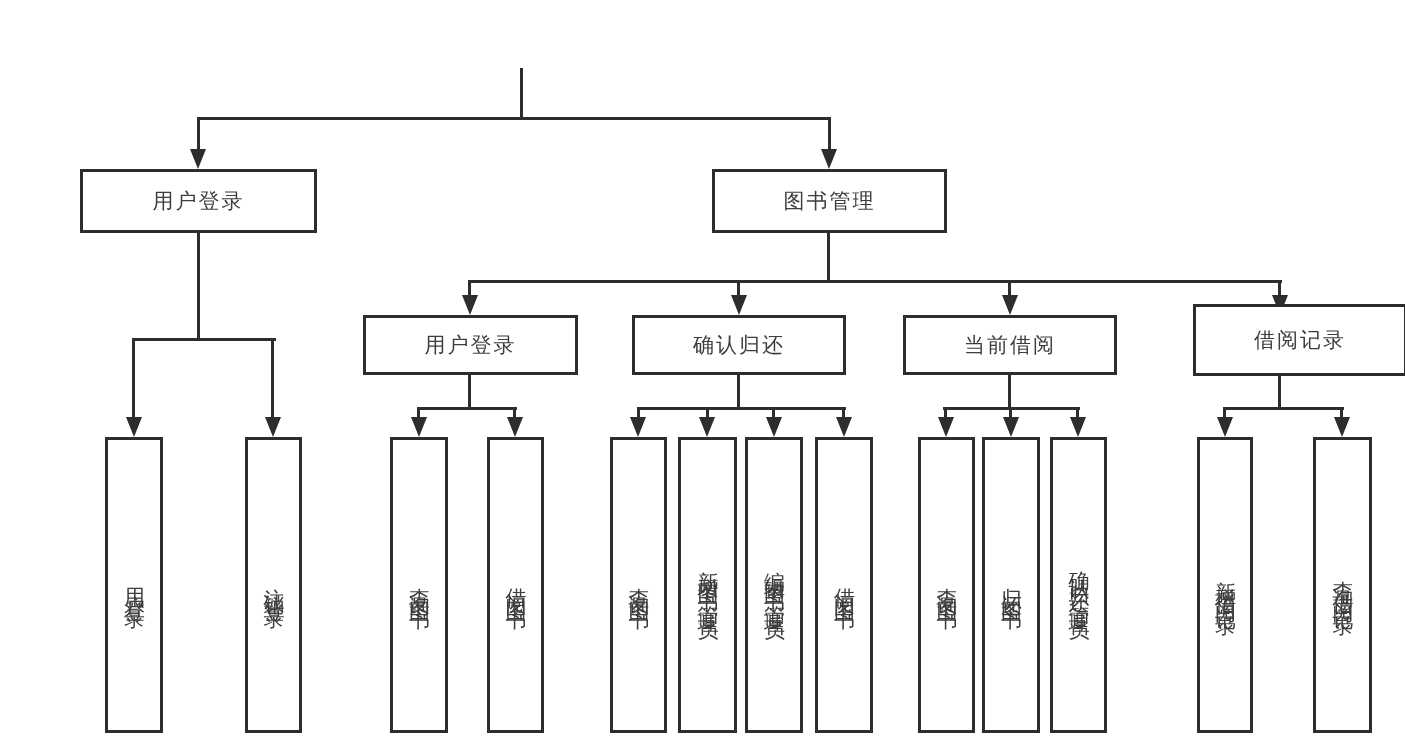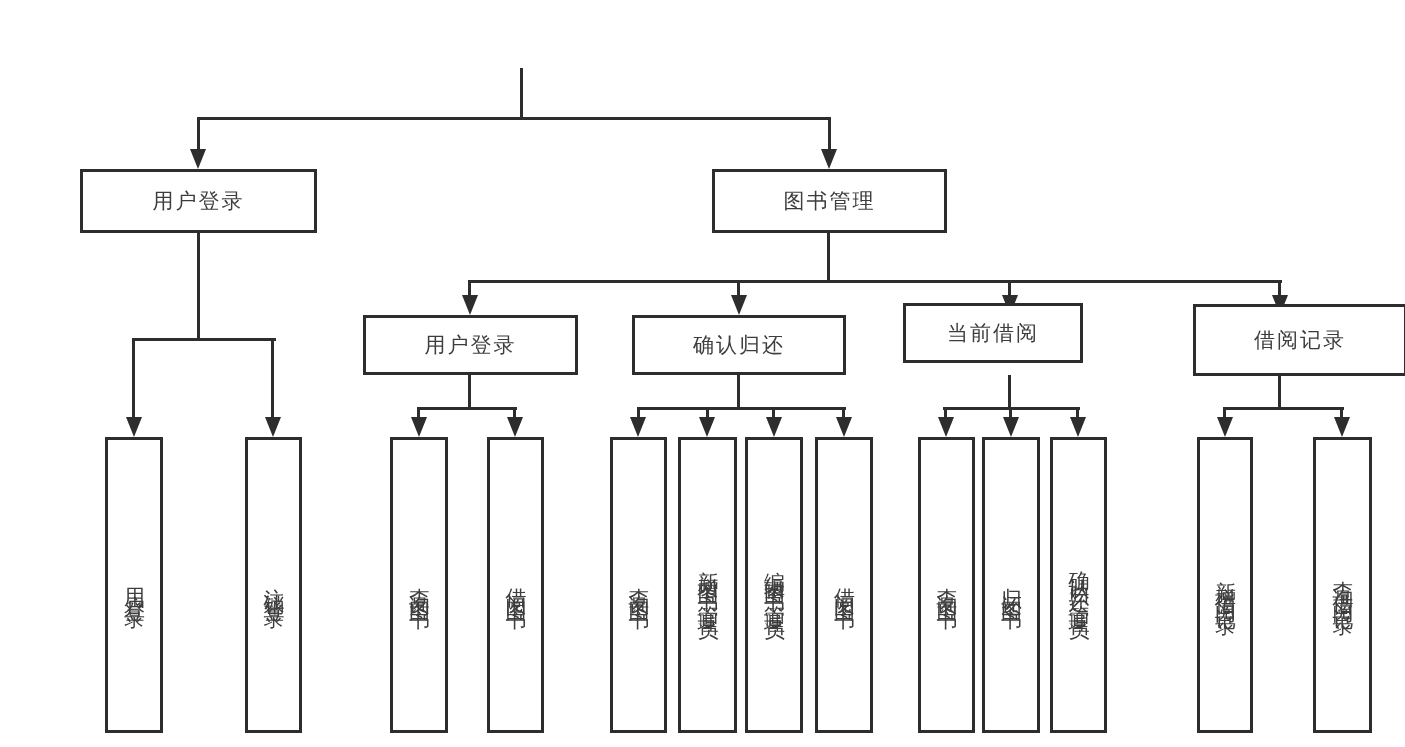--- a/index.html
+++ b/index.html
@@ -74,21 +74,21 @@
   <div class="ah" style="left:1002px;top:295px;"></div>
   <div class="vline" style="left:1278px;top:280px;height:17px;"></div>
   <div class="ah" style="left:1272px;top:295px;"></div>
 
   <div class="box" style="left:363px;top:315px;width:215px;height:60px;">
     <span>用户登录</span>
   </div>
   <div class="box" style="left:632px;top:315px;width:214px;height:60px;">
     <span>确认归还</span>
   </div>
-  <div class="box" style="left:903px;top:303px;width:180px;height:60px;">
+  <div class="box" style="left:903px;top:315px;width:214px;height:60px;">
     <span>当前借阅</span>
   </div>
   <div class="box" style="left:1173px;top:304px;width:214px;height:72px;margin-left:20px;">
     <span>借阅记录</span>
   </div>
 
   <div class="vline" style="left:468px;top:375px;height:32px;"></div>
   <div class="hline" style="left:417px;top:407px;width:100px;"></div>
   <div class="vline" style="left:417px;top:407px;height:12px;"></div>
   <div class="ah" style="left:411px;top:417px;"></div>

